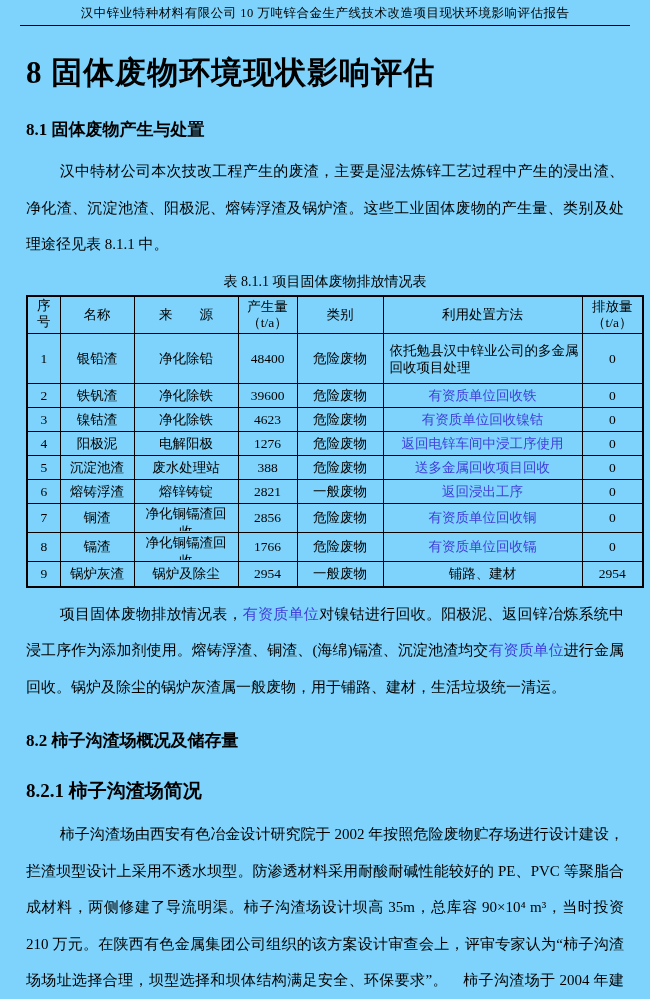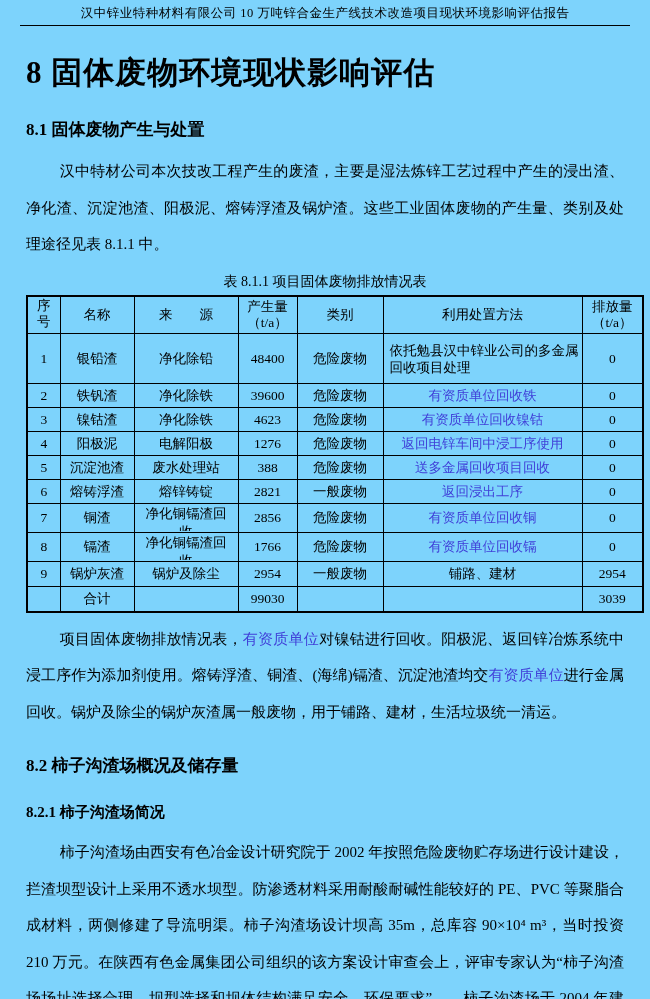--- a/index.html
+++ b/index.html
@@ -24,21 +24,21 @@
     white-space: nowrap;
   }
   .content { padding: 0 26px; }
   h1.doc-h1 {
     margin: 26px 0 0 0;
     font-size: 31px;
     font-weight: bold;
     letter-spacing: 1px;
   }
   h2.doc-h2 { margin: 24px 0 0 0; font-size: 17px; font-weight: bold; }
-  h3.doc-h3 { margin: 26px 0 0 0; font-size: 15px; font-weight: bold; }
+  h3.doc-h3 { margin: 26px 0 0 0; font-size: 19px; font-weight: bold; }
   p.body-p {
     margin: 12px 0 0 0;
     font-size: 15px;
     line-height: 36.5px;
     text-align: justify;
     text-indent: 2.25em;
   }
   .blue-text { color: #4040d8; margin-top: 45px; }
   .table-caption {
     margin-top: 10px;
@@ -219,29 +219,20 @@
         <td>9</td>
         <td>锅炉灰渣</td>
         <td>锅炉及除尘</td>
         <td>2954</td>
         <td>一般废物</td>
         <td>铺路、建材</td>
         <td>2954</td>
       </tr>
 
 
-      <tr class="row-med">
-        <td></td>
-        <td>合计</td>
-        <td></td>
-        <td>99030</td>
-        <td></td>
-        <td></td>
-        <td>3039</td>
-      </tr>
     </tbody>
       </table>
 
     <p class="body-p" style="margin-top:8px;"><span>项目固体废物排放情况表，</span><span class="blue-text">有资质单位</span><span>对镍钴进行回收。阳极泥、返回锌冶炼系统中浸工序作为添加剂使用。熔铸浮渣、铜渣、(海绵)镉渣、沉淀池渣均交</span><span class="blue-text">有资质单位</span><span>进行金属回收。锅炉及除尘的锅炉灰渣属一般废物，用于铺路、建材，生活垃圾统一清运。</span></p>
 
     <h2 class="doc-h2">8.2 柿子沟渣场概况及储存量</h2>
 
     <h3 class="doc-h3">8.2.1 柿子沟渣场简况</h3>
 
     <p class="body-p">柿子沟渣场由西安有色冶金设计研究院于 2002 年按照危险废物贮存场进行设计建设，拦渣坝型设计上采用不透水坝型。防渗透材料采用耐酸耐碱性能较好的 PE、PVC 等聚脂合成材料，两侧修建了导流明渠。柿子沟渣场设计坝高 35m，总库容 90×10⁴ m³，当时投资 210 万元。在陕西有色金属集团公司组织的该方案设计审查会上，评审专家认为“柿子沟渣场场址选择合理，坝型选择和坝体结构满足安全、环保要求”。　柿子沟渣场于 2004 年建成投入运行。汉中市环境保护局于 2004 年 6 月，通过了柿子沟渣场的环</p>

